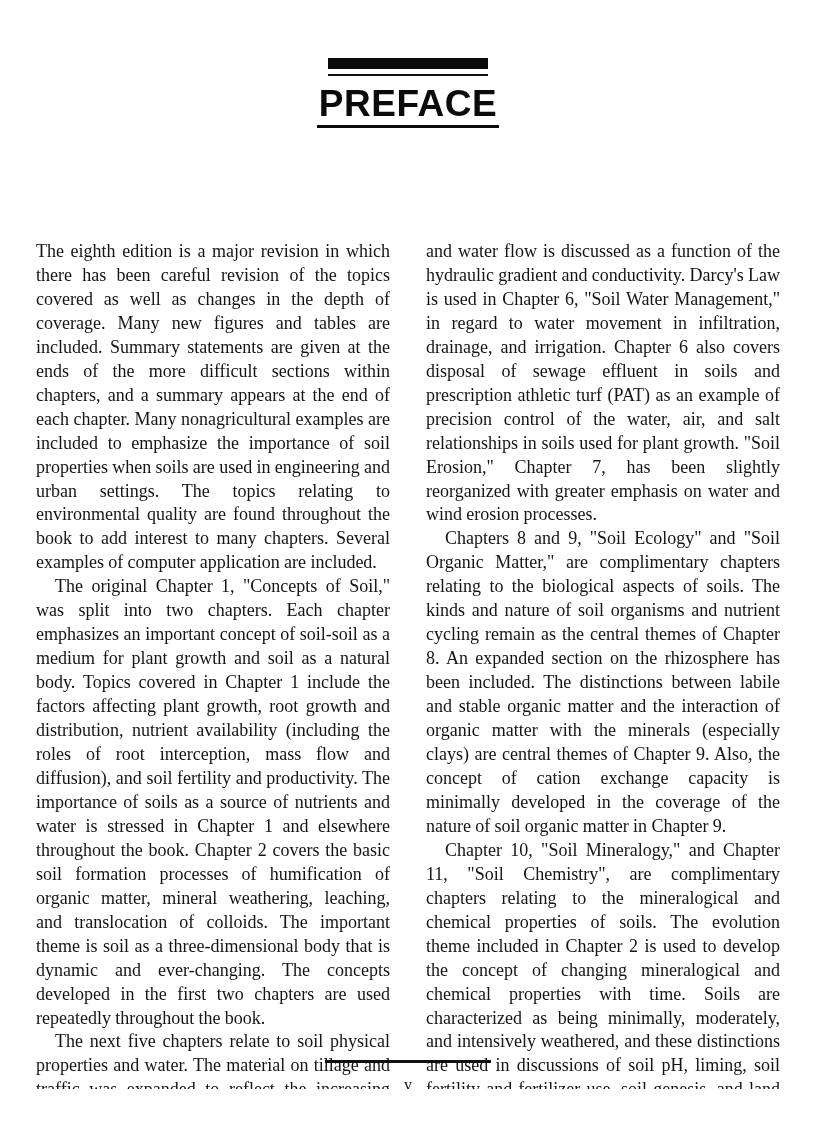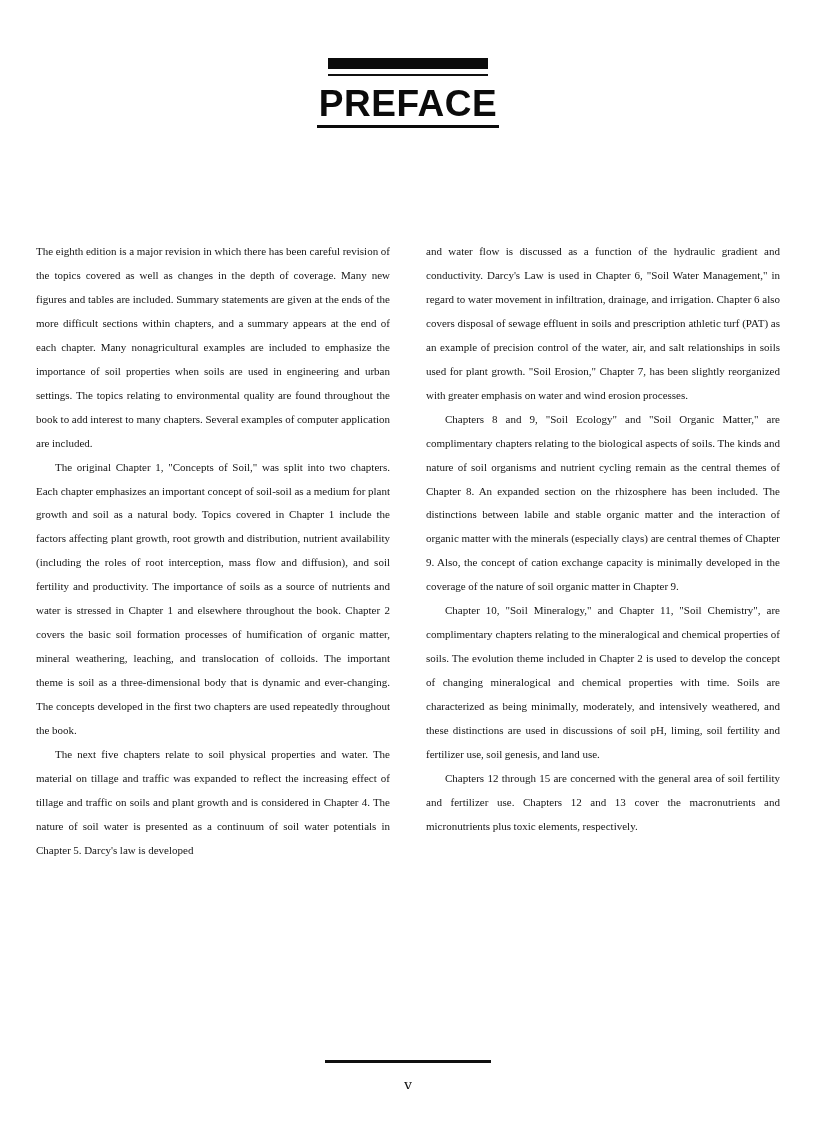--- a/index.html
+++ b/index.html
@@ -66,21 +66,21 @@
     left: 36px;
     width: 744px;
     display: flex;
     justify-content: space-between;
   }
   .column {
     width: 354px;
   }
   .column p {
     margin: 0;
-    font-size: 11px;
+    font-size: 18px;
     line-height: 23.95px;
     text-align: justify;
     text-justify: inter-word;
     word-spacing: -0.2px;
     hyphens: none;
   }
   .column p.indent {
     text-indent: 19px;
   }
 

